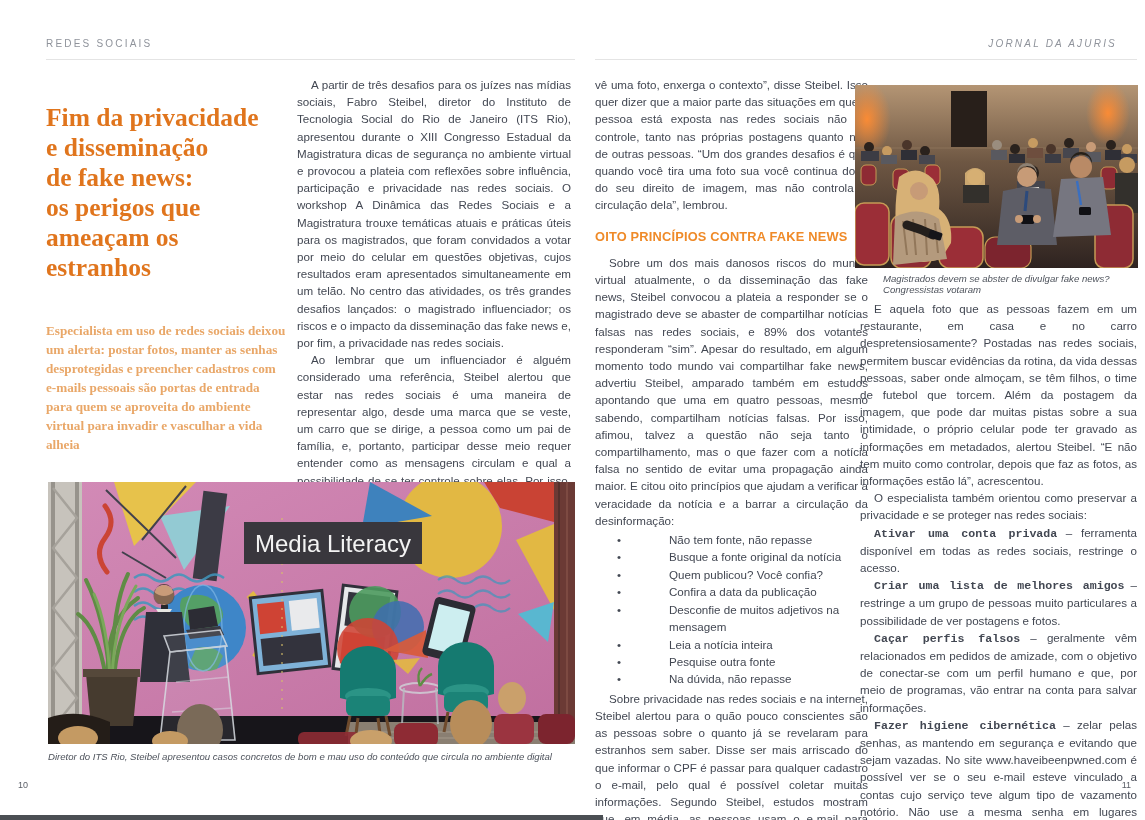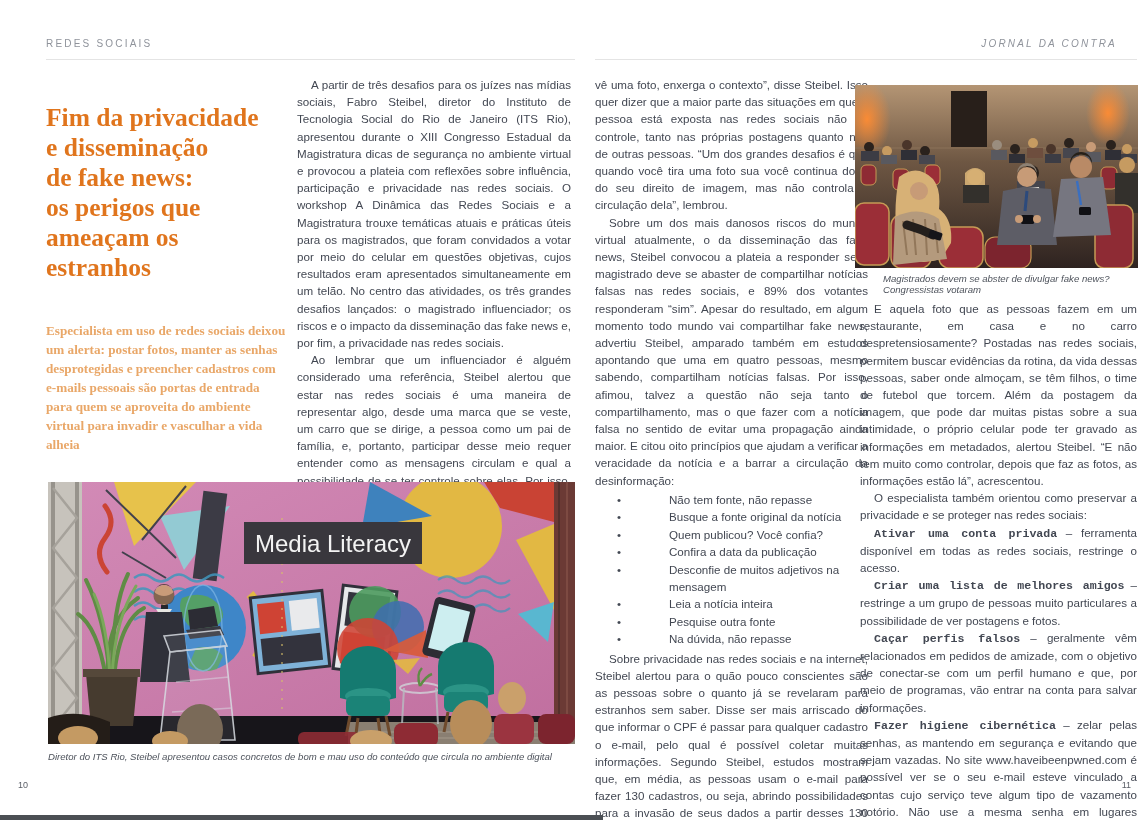--- a/index.html
+++ b/index.html
@@ -46,21 +46,21 @@
   #pn-left{left:18px;}
   #pn-right{right:14px;}
   .bottombar{position:absolute;left:0;top:815px;width:603px;height:5px;background:#4b4f54;}
 </style>
 </head>
 <body>
 
 <div class="spread">
 
   <div class="runhead runhead-left">REDES SOCIAIS</div>
-  <div class="runhead runhead-right">JORNAL DA CONTRA</div>
+  <div class="runhead runhead-right">JORNAL DA AJURIS</div>
   <div class="headrule rule-left"></div>
   <div class="headrule rule-right"></div>
 
   <h1 class="title">
     <span>Fim da privacidade</span>
     <span>e disseminação</span>
     <span>de fake news:</span>
     <span>os perigos que</span>
     <span>ameaçam os</span>
     <span>estranhos</span>
@@ -206,20 +206,21 @@
       <ellipse cx="423" cy="242" rx="21" ry="24" fill="#b88d5a"></ellipse>
       <ellipse cx="464" cy="216" rx="14" ry="16" fill="#caa06b"></ellipse>
       <rect x="446" y="232" width="40" height="30" rx="8" fill="#9b3440"></rect>
       <rect x="490" y="232" width="37" height="30" rx="8" fill="#7c242e"></rect>
     </svg>
   </div>
   <div class="caption" id="cap-left">Diretor do ITS Rio, Steibel apresentou casos concretos de bom e mau uso do conteúdo que circula no ambiente digital</div>
 
   <div class="bodycol" id="col3">
     <p class="noindent">vê uma foto, enxerga o contexto”, disse Steibel. Isso quer dizer que a maior parte das situações em que a pessoa está exposta nas redes sociais não há controle, tanto nas próprias postagens quanto nas de outras pessoas. “Um dos grandes desafios é que quando você tira uma foto sua você continua dono do seu direito de imagem, mas não controla a circulação dela”, lembrou.</p>
+    <h2 class="section-head">OITO PRINCÍPIOS CONTRA FAKE NEWS</h2>
     <p>Sobre um dos mais danosos riscos do mundo virtual atualmente, o da disseminação das fake news, Steibel convocou a plateia a responder se o magistrado deve se abaster de compartilhar notícias falsas nas redes sociais, e 89% dos votantes responderam “sim”. Apesar do resultado, em algum momento todo mundo vai compartilhar fake news, advertiu Steibel, amparado também em estudos apontando que uma em quatro pessoas, mesmo sabendo, compartilham notícias falsas. Por isso, afimou, talvez a questão não seja tanto o compartilhamento, mas o que fazer com a notícia falsa no sentido de evitar uma propagação ainda maior. E citou oito princípios que ajudam a verificar a veracidade da notícia e a barrar a circulação da desinformação:</p>
     <ul class="principles">
       <li>
           <span class="dot"></span>
           <span>Não tem fonte, não repasse</span>
         </li>
       <li>
           <span class="dot"></span>
           <span>Busque a fonte original da notícia</span>
         </li>

